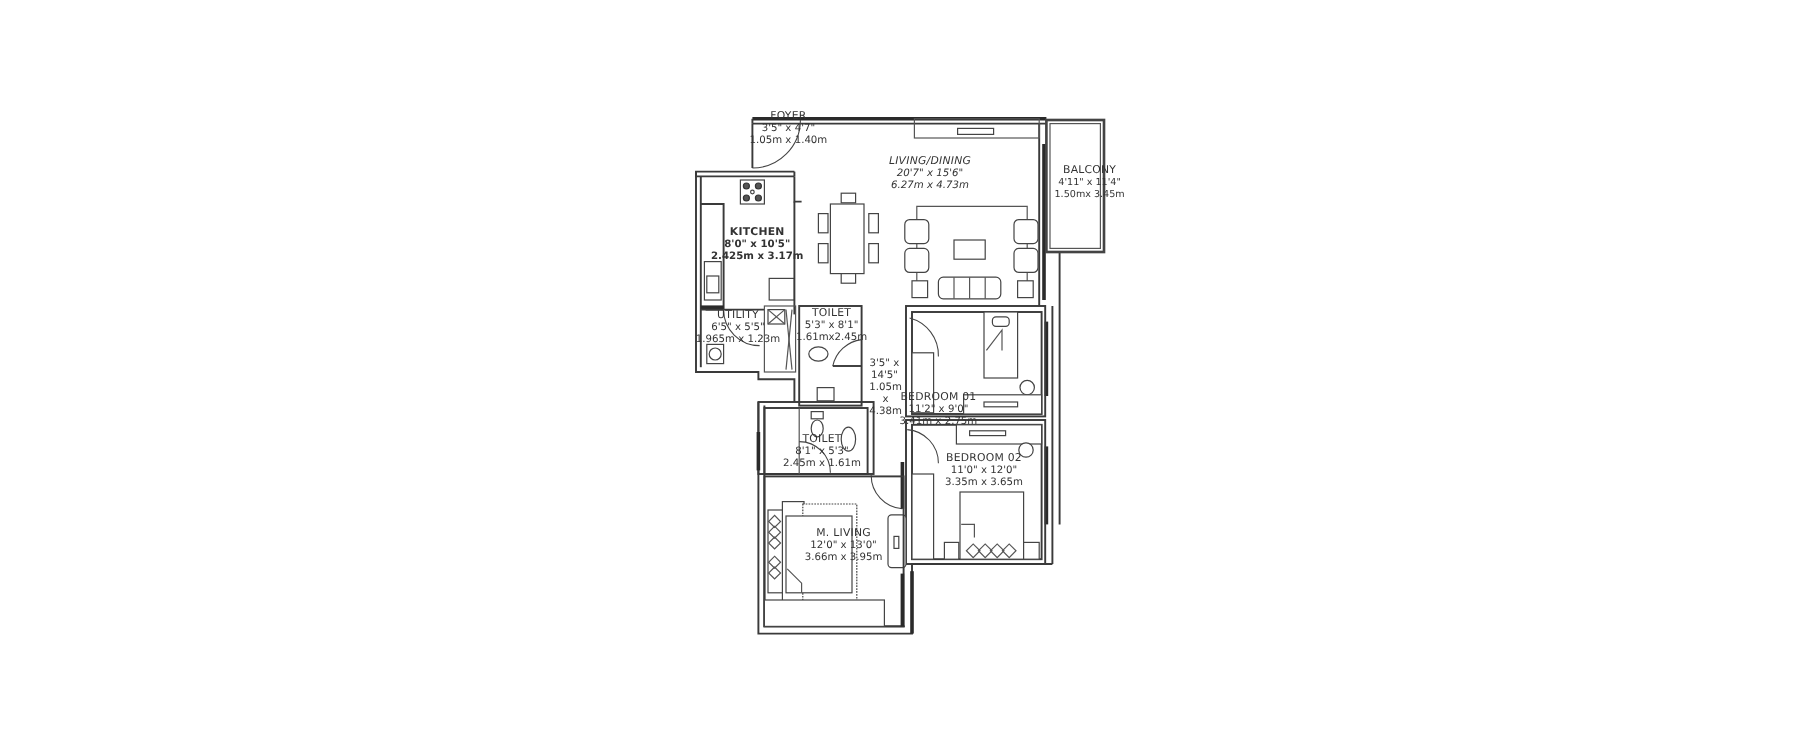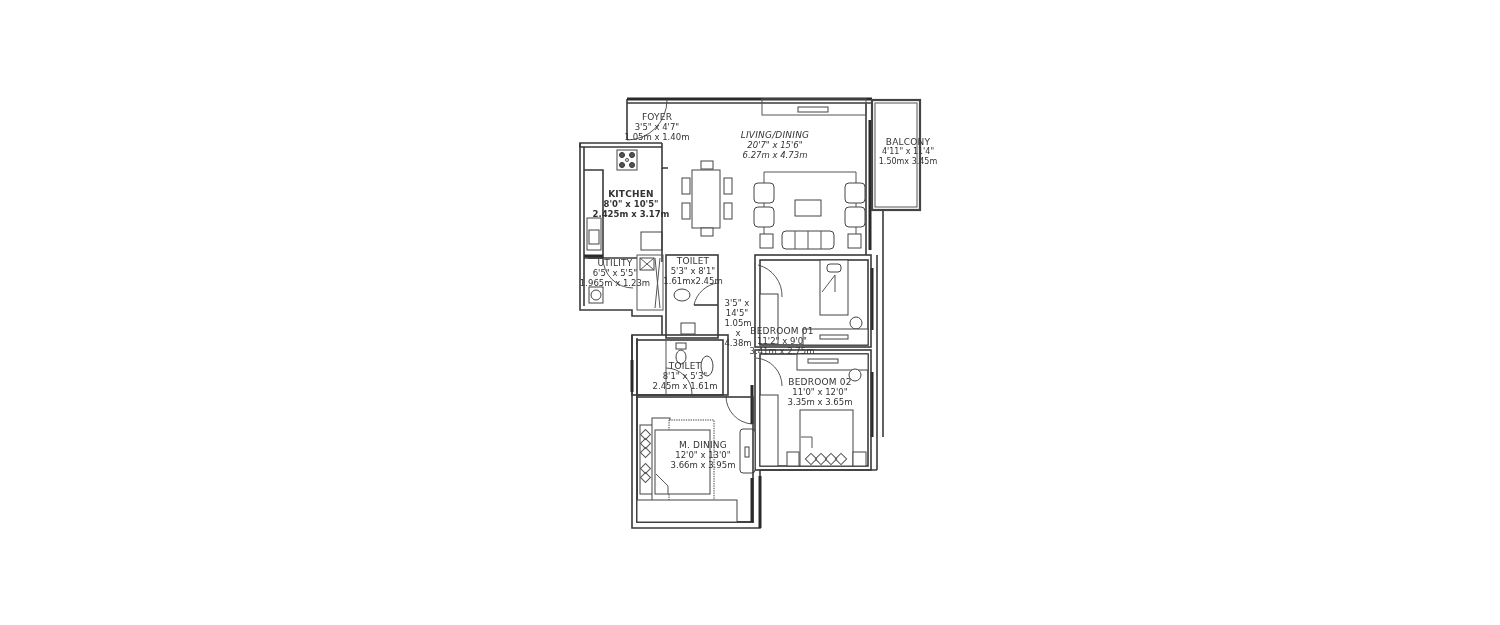--- a/index.html
+++ b/index.html
@@ -182,21 +182,21 @@
       <rect x="642" y="449" width="7" height="7" transform="rotate(45 645.5 452.5)"></rect>
       <rect x="642" y="465" width="7" height="7" transform="rotate(45 645.5 468.5)"></rect>
       <rect x="642" y="474" width="7" height="7" transform="rotate(45 645.5 477.5)"></rect>
     </g>
     <polyline class="thin" points="656,474 668,486 668,494"></polyline>
     <rect class="furn" x="637" y="500" width="100" height="22"></rect>
     <line class="thick" x1="752" y1="478" x2="752" y2="522"></line>
   </g>
 </svg>
 
-<div class="lbl" style="left:657px; top:112px;text-align:center;">
+<div class="lbl" style="left:657px; top:92px;text-align:center;">
   <div class="name">FOYER</div>
   <div>3'5" x 4'7"</div>
   <div>1.05m x 1.40m</div>
 </div>
 
 <div class="lbl" style="left:775px; top:130px;font-style:italic;">
   <div class="name">LIVING/DINING</div>
   <div>20'7" x 15'6"</div>
   <div>6.27m x 4.73m</div>
 </div>
@@ -242,16 +242,16 @@
   <div>2.45m x 1.61m</div>
 </div>
 
 <div class="lbl" style="left:820px; top:377px;">
   <div class="name">BEDROOM 02</div>
   <div>11'0" x 12'0"</div>
   <div>3.35m x 3.65m</div>
 </div>
 
 <div class="lbl" style="left:703px; top:440px;">
-  <div class="name">M. DINING</div>
+  <div class="name">M. LIVING</div>
   <div>12'0" x 13'0"</div>
   <div>3.66m x 3.95m</div>
 </div>
 
 </body></html>

